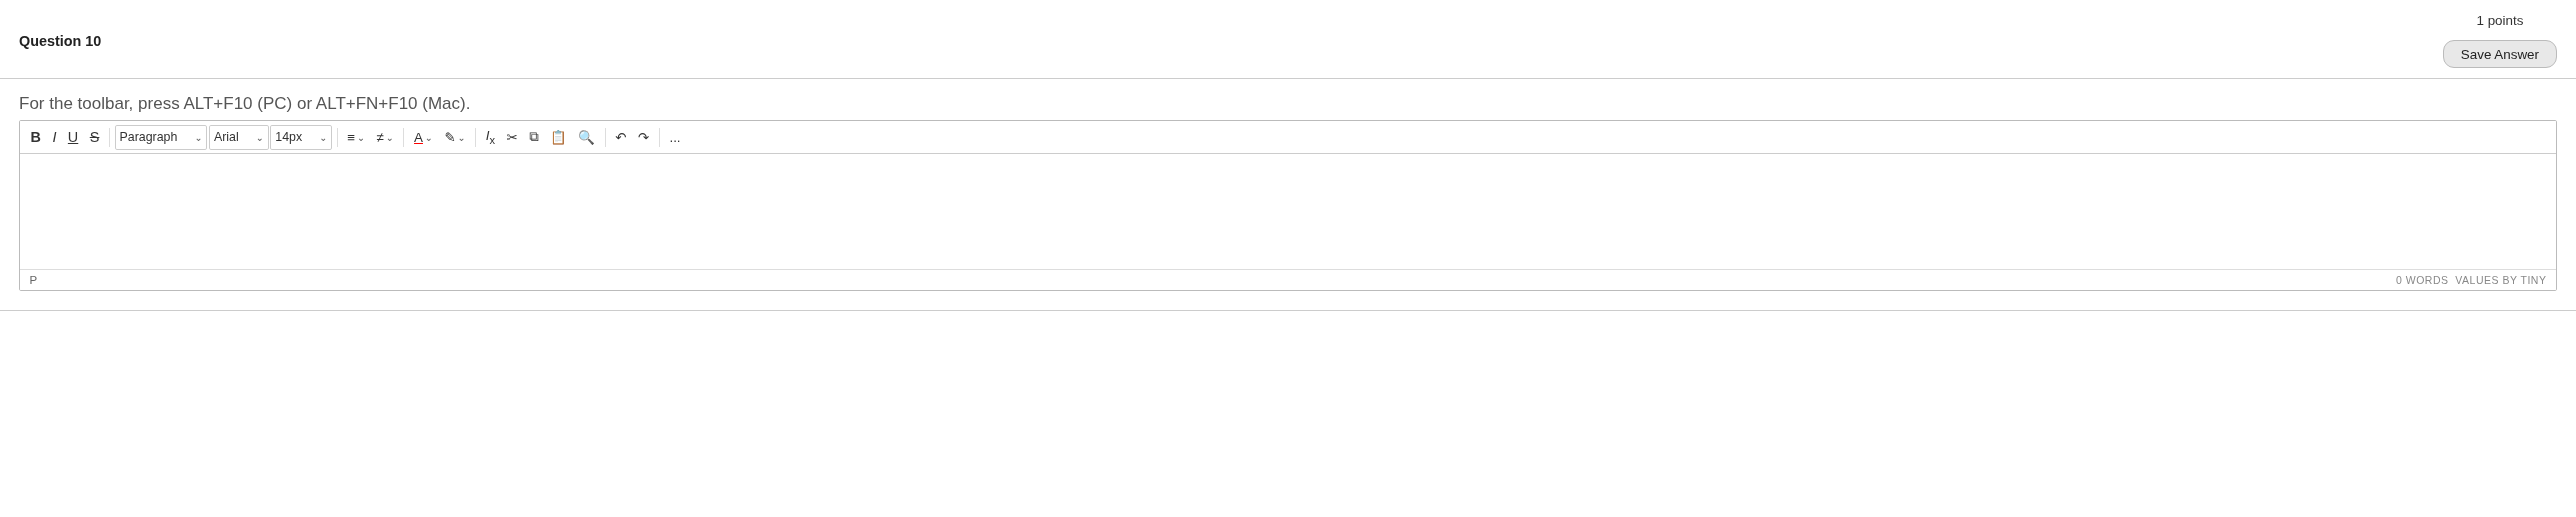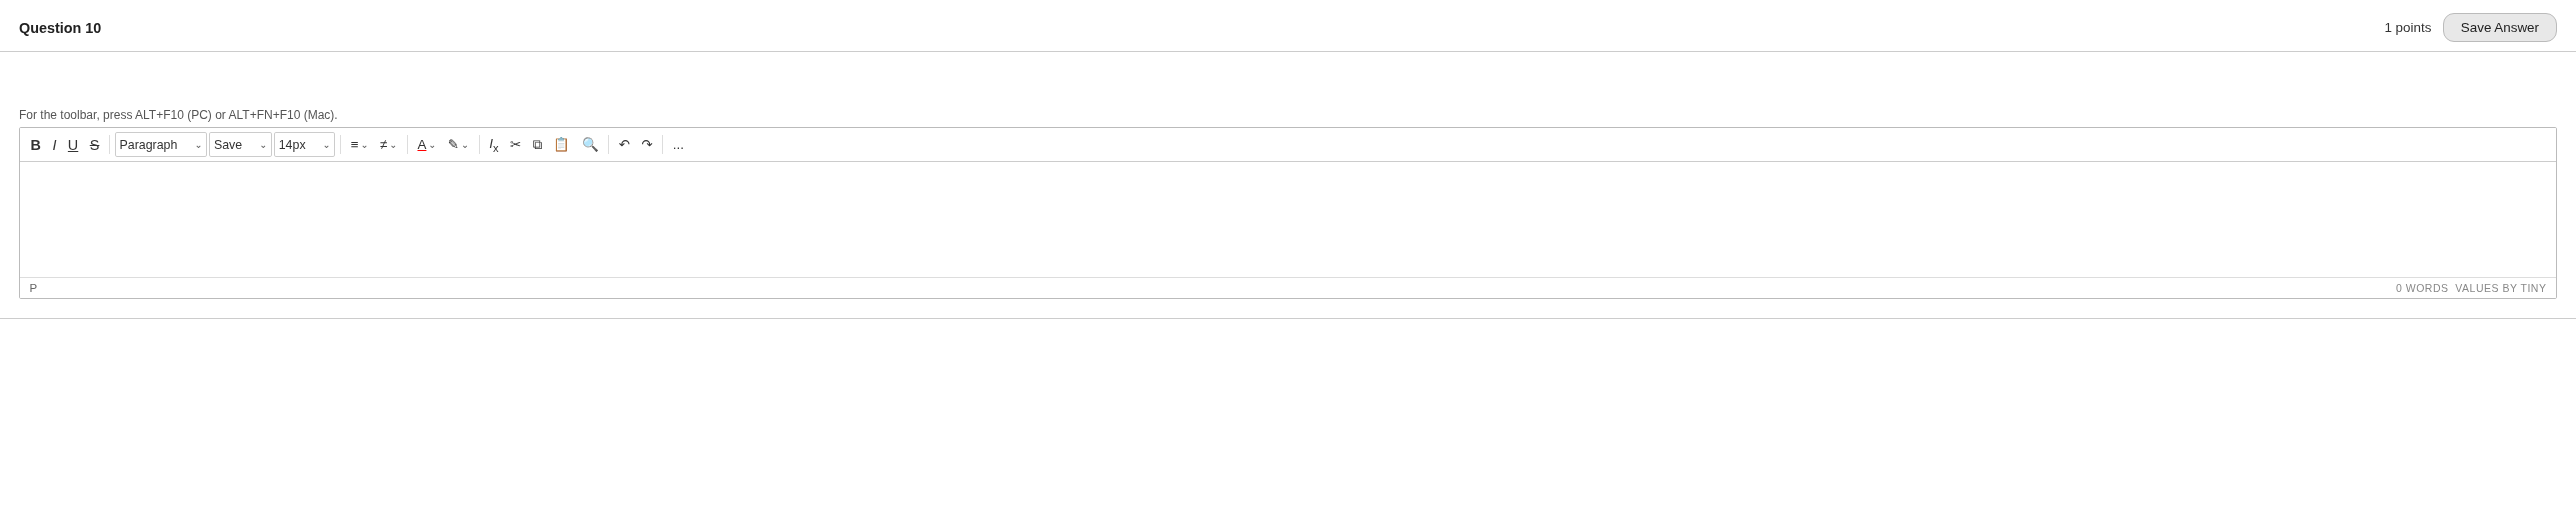--- a/index.html
+++ b/index.html
@@ -23,20 +23,21 @@
       border-bottom: 1px solid #ccc;
     }
     .question-title {
       font-weight: bold;
       font-size: 14.4px;
     }
     .header-right {
       display: flex;
       align-items: center;
       gap: 11.5px;
+      flex-direction: column;
     }
     .points-label {
       font-size: 13.4px;
       color: #333;
       white-space: nowrap;
     }
     .save-answer-btn {
       background: #e8e8e8;
       border: 1px solid #bbb;
       padding: 5.7px 17px;
@@ -47,24 +48,23 @@
     }
     .question-body {
       padding: 15.3px 19px 9.6px 19px;
     }
     .question-text {
       font-size: 13.4px;
       margin-bottom: 9.6px;
       color: #111;
     }
     .toolbar-hint {
-      font-size: 12px;
+      font-size: 17px;
       color: #555;
       margin-bottom: 5.7px;
-      margin-top: 40px;
     }
     .editor-wrapper {
       border: 1px solid #bbb;
       border-radius: 1.9px;
       overflow: hidden;
       margin: 0 0 0 0;
     }
     .toolbar {
       display: flex;
       align-items: center;
@@ -169,21 +169,21 @@
         <button class="toolbar-btn strikethrough-btn">S</button>
 
         <div class="toolbar-separator"></div>
 
         <button class="toolbar-btn toolbar-select">
           <span>Paragraph</span>
           <span class="chevron">⌄</span>
         </button>
 
         <button class="toolbar-btn toolbar-select">
-          <span>Save</span>
+          <span>Arial</span>
           <span class="chevron">⌄</span>
         </button>
 
         <button class="toolbar-btn toolbar-select">
           <span>14px</span>
           <span class="chevron">⌄</span>
         </button>
 
         <div class="toolbar-separator"></div>
 

